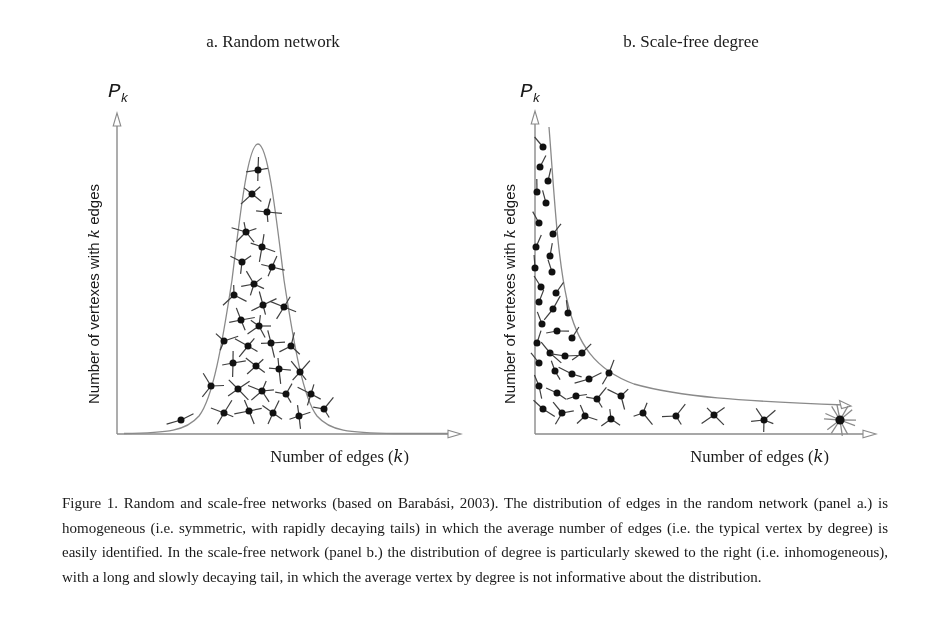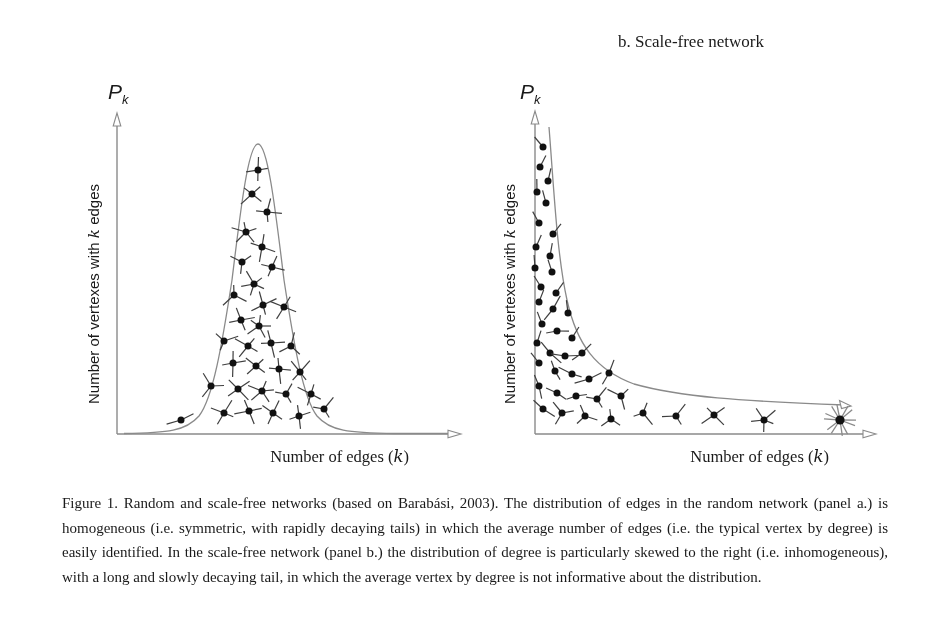--- a/index.html
+++ b/index.html
@@ -1,20 +1,20 @@
 <!DOCTYPE html>
 <html><head>
 <meta charset="utf-8">
 <style>
   html,body{margin:0;padding:0;background:#fff;}
   .page{position:relative;width:949px;height:629px;background:#ffffff;overflow:hidden;
         font-family:"Liberation Serif",serif;color:#1a1a1a;}
   .abs{position:absolute;}
   .panel-title{font-size:17px;text-align:center;white-space:nowrap;}
-  .pk{font-size:21px;font-style:italic;font-family:Liberation Sans, sans-serif;}
+  .pk{font-size:21px;font-style:italic;font-family:Liberation Mono, monospace;}
   .pk sub{font-size:13px;font-style:italic;}
   .ylab{width:300px;height:22px;text-align:center;transform:rotate(-90deg);
         font-family:"Liberation Sans",sans-serif;font-size:15px;white-space:nowrap;}
   .xlab{width:300px;text-align:right;font-size:16.5px;white-space:nowrap;}
   .kchar{font-style:italic;font-family:"DejaVu Serif",serif;}
   .caption{width:826px;font-size:15px;line-height:24.6px;text-align:justify;}
   svg{position:absolute;left:0;top:0;pointer-events:none;}
   .axis{stroke:#8a8a8a;stroke-width:1.4;fill:none;}
   .curve{stroke:#8a8a8a;stroke-width:1.3;fill:none;}
   .arrow{fill:#ffffff;stroke:#8a8a8a;stroke-width:1.1;}
@@ -330,21 +330,22 @@
         <line x1="840" y1="420" x2="847.6" y2="434.1" stroke="#8a8a8a" stroke-width="1.3"></line>
         <line x1="840" y1="420" x2="842.3" y2="435.8" stroke="#8a8a8a" stroke-width="1.3"></line>
         <line x1="840" y1="420" x2="831.3" y2="433.4" stroke="#8a8a8a" stroke-width="1.3"></line>
         <line x1="840" y1="420" x2="827.3" y2="429.7" stroke="#8a8a8a" stroke-width="1.3"></line>
         <line x1="840" y1="420" x2="824.0" y2="418.9" stroke="#8a8a8a" stroke-width="1.3"></line>
         <line x1="840" y1="420" x2="825.4" y2="413.5" stroke="#8a8a8a" stroke-width="1.3"></line>
         <circle cx="840" cy="420" r="4.6" fill="#111111"></circle>
       </g>
   </svg>
 
-  <div class="abs panel-title" style="left:535px;top:32px;width:312px;">b. Scale-free network</div>
+  <div class="abs panel-title" style="left:117px;top:32px;width:312px;">a. Random network</div>
+  <div class="abs panel-title" style="left:535px;top:32px;width:312px;">b. Scale-free degree</div>
 
   <div class="abs pk" style="left:108px;top:80px;"><span>P</span><sub>k</sub></div>
   <div class="abs pk" style="left:520px;top:80px;"><span>P</span><sub>k</sub></div>
 
   <div class="abs ylab" style="left:-54px;top:283px;"><span>Number of vertexes with </span><span class="kchar">k</span><span> edges</span></div>
   <div class="abs ylab" style="left:362px;top:283px;"><span>Number of vertexes with </span><span class="kchar">k</span><span> edges</span></div>
 
   <div class="abs xlab" style="left:109px;top:447px;"><span>Number of edges (</span><span class="kchar">k</span><span>)</span></div>
   <div class="abs xlab" style="left:529px;top:447px;"><span>Number of edges (</span><span class="kchar">k</span><span>)</span></div>
 

